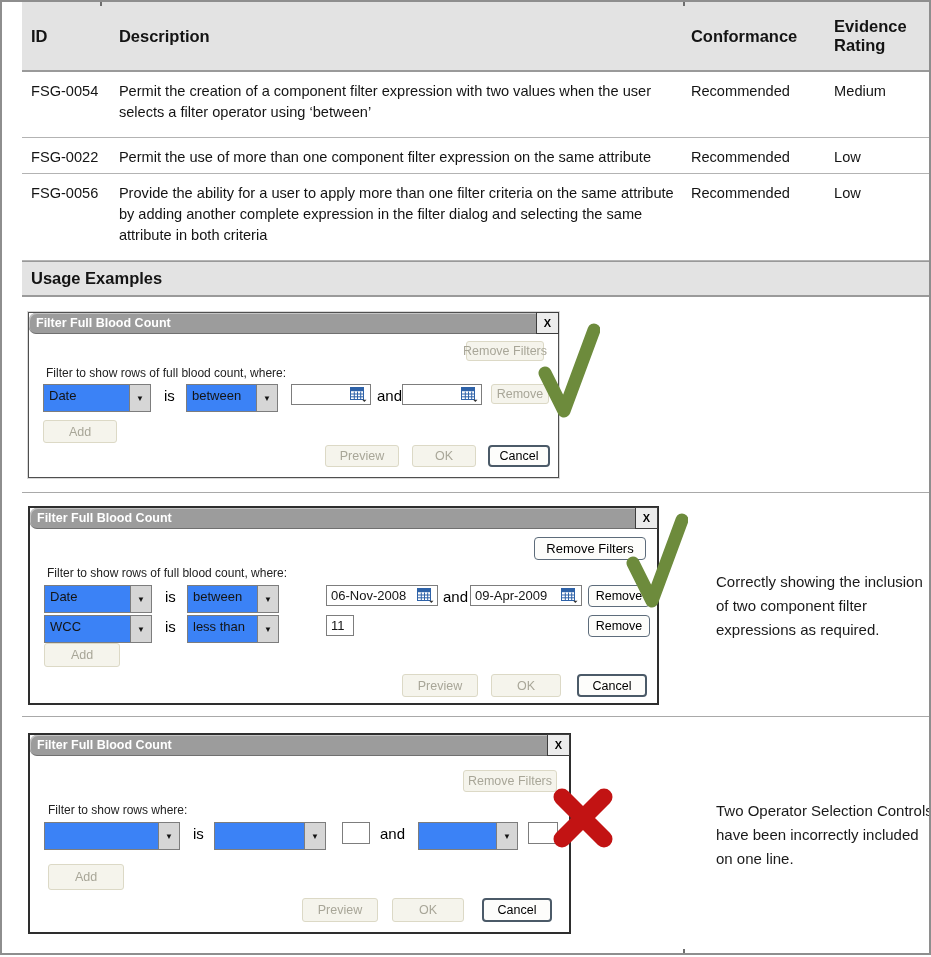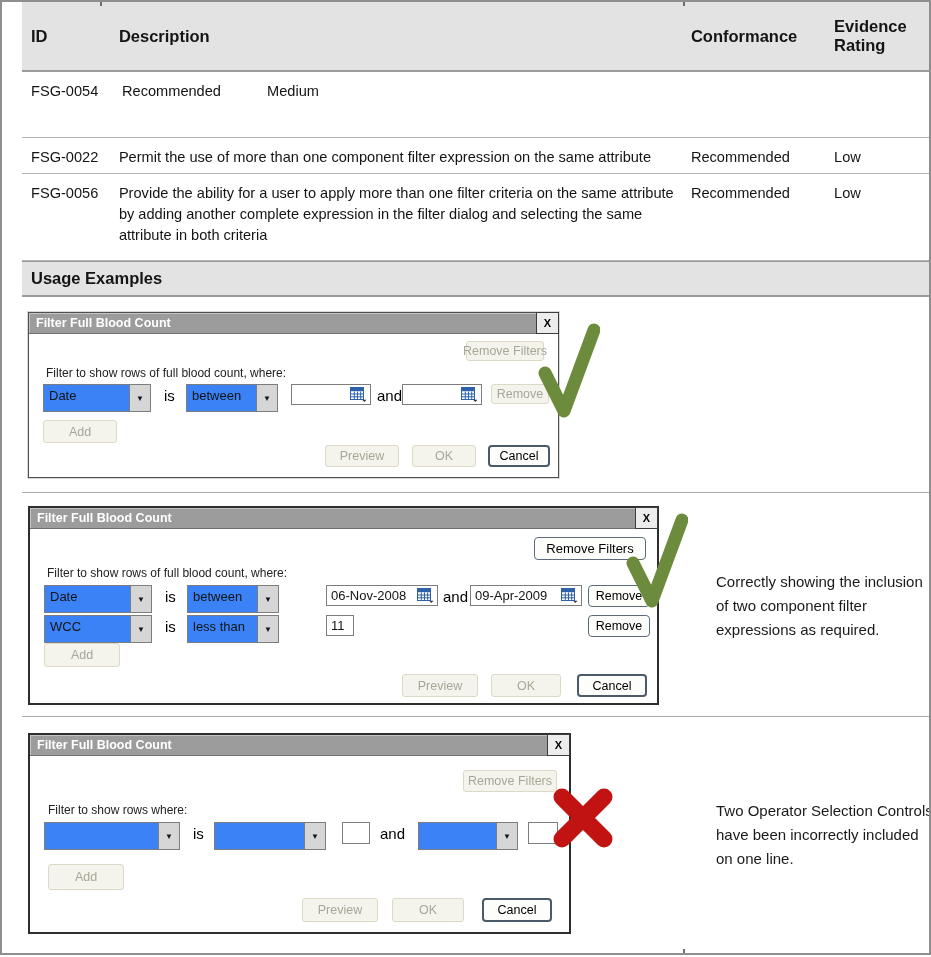--- a/index.html
+++ b/index.html
@@ -25,21 +25,21 @@
   
   .urow{position:relative;border-bottom:1.5px solid #a9a9a9;box-sizing:border-box;}
   .annot{position:absolute;left:694px;width:220px;font-size:15px;line-height:24px;color:#1a1a1a;}
   .mark{position:absolute;}
   
   .dlg{position:absolute;background:#fff;box-sizing:border-box;}
   .b1{border:1px solid #4f4f4f;box-shadow:0 0 0 1px #d9d9d9;}
   .b2{border:2px solid #2e2e2e;}
   .tbar{position:relative;height:21px;background:#9c9c9c;border-bottom:1px solid #707070;
     box-shadow:inset 1px 1px 0 #c4c4c4;display:flex;align-items:center;padding-left:7px;
-    color:#fff;font-weight:bold;font-size:12.5px;box-sizing:border-box;}
+    color:#fff;font-weight:bold;font-size:12.5px;box-sizing:border-box;border-radius:7px;}
   .xbox{position:absolute;right:-1px;top:-1px;width:23px;height:22px;background:#ececec;
     border:1px solid #3d3d3d;color:#000;font-weight:bold;font-size:11px;
     display:flex;align-items:center;justify-content:center;box-sizing:border-box;}
   .dbody{position:relative;font-size:13px;}
   .lbl{position:absolute;font-size:12px;color:#222;white-space:nowrap;}
   .word{position:absolute;font-size:15px;color:#000000;}
   .bd,.be{position:absolute;box-sizing:border-box;display:flex;align-items:center;
     justify-content:center;font-size:12.5px;border-radius:3px;white-space:nowrap;}
   .bd{background:#f5f4ec;border:1px solid #dcd9c6;color:#a8a698;}
   .be{background:#fdfdfb;border:1px solid #5d6c7b;border-radius:4px;color:#000;}
@@ -63,20 +63,21 @@
 
   <div class="thead">
     <div class="cell c-id">ID</div>
     <div class="cell c-desc">Description</div>
     <div class="cell c-conf">Conformance</div>
     <div class="cell c-ev">Evidence Rating</div>
   </div>
 
   <div class="trow" style="height:66px">
     <div class="cell c-id">FSG-0054</div>
+    <div class="cell c-desc">Permit the creation of a component filter expression with two values when the user selects a filter operator using ‘between’</div>
     <div class="cell c-conf">Recommended</div>
     <div class="cell c-ev">Medium</div>
   </div>
   <div class="trow" style="height:36px">
     <div class="cell c-id">FSG-0022</div>
     <div class="cell c-desc">Permit the use of more than one component filter expression on the same attribute</div>
     <div class="cell c-conf">Recommended</div>
     <div class="cell c-ev">Low</div>
   </div>
   <div class="trow" style="height:87px">

